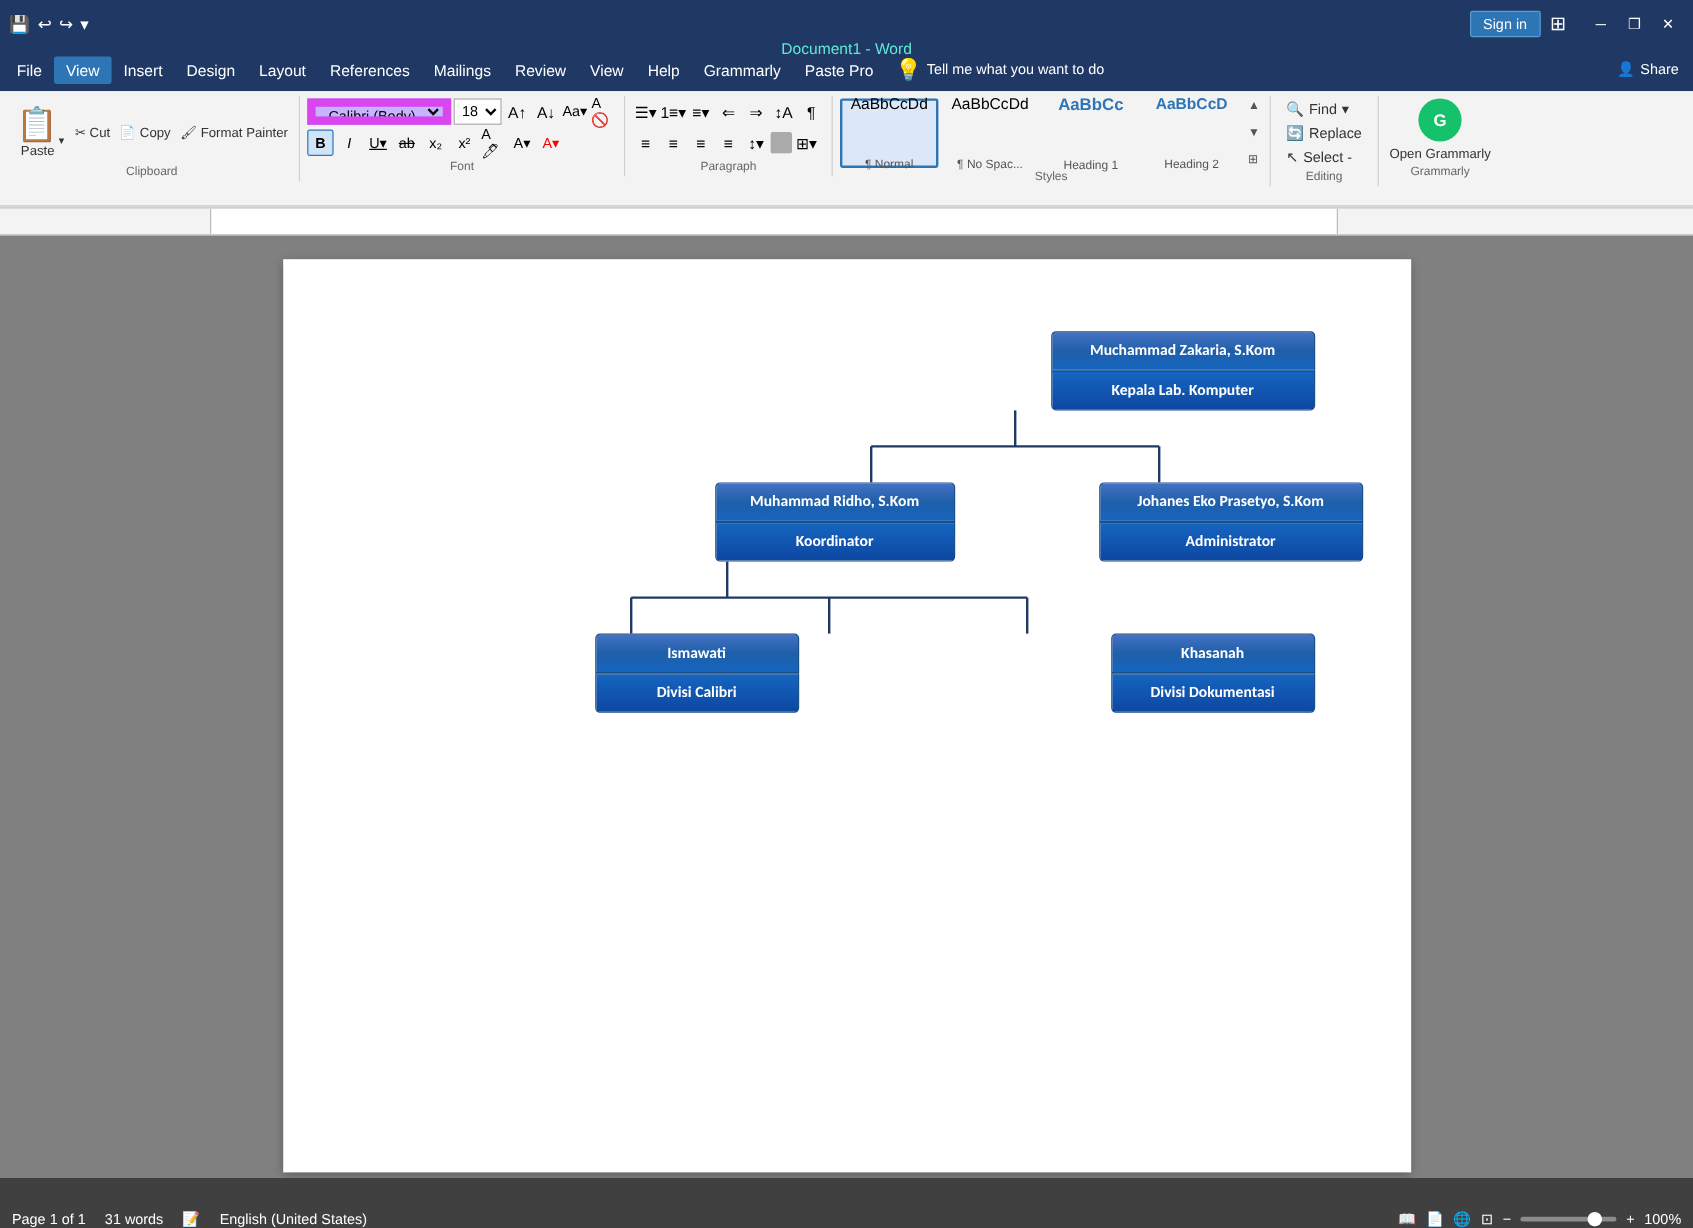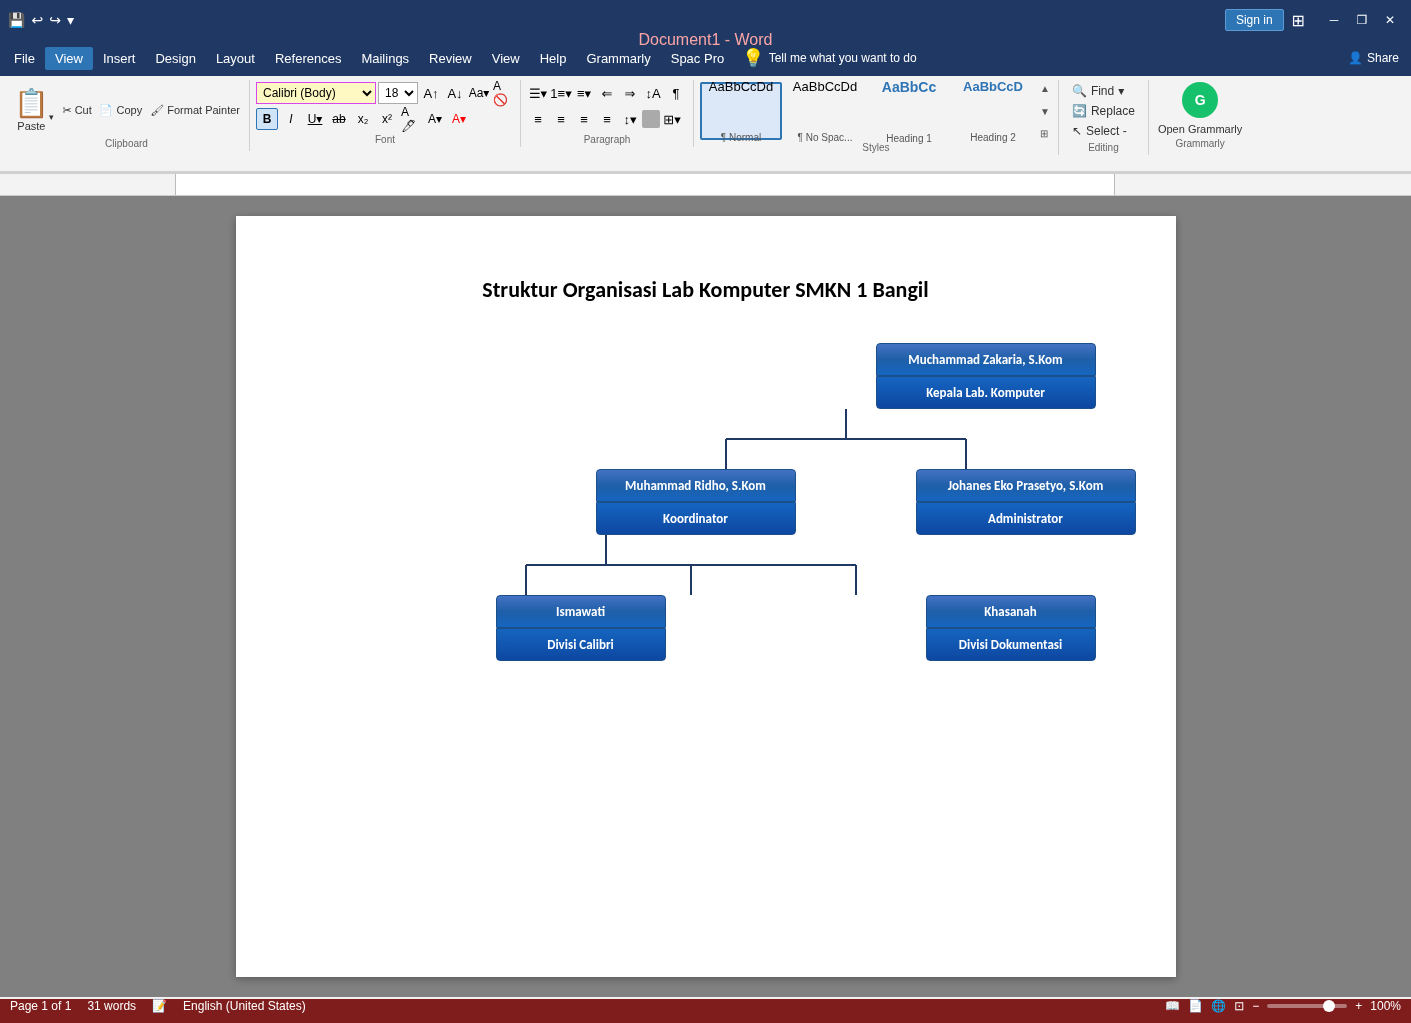--- a/index.html
+++ b/index.html
@@ -12,22 +12,22 @@
       display: flex;
       align-items: center;
       justify-content: space-between;
       padding: 0 8px;
       color: white;
     }
     #titlebar .title-center {
       position: absolute;
       left: 50%;
       transform: translateX(-50%);
-      font-size: 16px;
-      color: #fca5a5;
+      font-size: 13px;
+      color: #5eead4;
       margin-top: 40px;
     }
     #titlebar .left-icons {
       display: flex;
       align-items: center;
       gap: 6px;
     }
     #titlebar .left-icons span {
       font-size: 14px;
       cursor: pointer;
@@ -132,23 +132,24 @@
     
     .font-row {
       display: flex;
       align-items: center;
       gap: 2px;
       margin-bottom: 2px;
     }
     .font-select {
       height: 22px;
       font-size: 12px;
-      border: 1px solid #d946ef;
-      background: #fef9c3;
+      border: 7px solid #d946ef;
+      background: #c4b5fd;
       padding: 0 2px;
+      text-align: center;
     }
     .font-size-select {
       width: 40px;
       height: 22px;
       font-size: 12px;
       border: 1px solid #ababab;
       background: white;
       padding: 0 2px;
     }
     .format-btn {
@@ -337,24 +338,24 @@
     }
 
     
     svg.connectors {
       display: block;
       overflow: visible;
     }
 
     
     #statusbar {
-      background: #7f1d1d;
-      height: 24px;
-      display: flex;
-      align-items: flex-start;
+      background: #404040;
+      height: 41px;
+      display: flex;
+      align-items: flex-end;
       padding: 0 10px;
       color: white;
       font-size: 12px;
       justify-content: space-between;
       position: fixed;
       bottom: 0;
       width: 100%;
     }
     .statusbar-left {
       display: flex;
@@ -418,21 +419,21 @@
   <span class="menu-item active">View</span>
   <span class="menu-item">Insert</span>
   <span class="menu-item">Design</span>
   <span class="menu-item">Layout</span>
   <span class="menu-item">References</span>
   <span class="menu-item">Mailings</span>
   <span class="menu-item">Review</span>
   <span class="menu-item">View</span>
   <span class="menu-item">Help</span>
   <span class="menu-item">Grammarly</span>
-  <span class="menu-item">Spac Pro</span>
+  <span class="menu-item">Paste Pro</span>
   <span style="margin-left:8px; font-size:18px; color:white; cursor:pointer;">💡</span>
   <span style="font-size:12px; color:white; margin-left:4px; cursor:pointer;">Tell me what you want to do</span>
   <span style="margin-left:auto; font-size:12px; color:white; cursor:pointer; margin-right:8px; display:flex; align-items:center; gap:4px;">
     <span>👤</span>
     <span>Share</span>
   </span>
 </div>
 
 <div id="ribbon" style="height:96px;">
 
@@ -573,21 +574,20 @@
 
 <div id="ribbon-bottom"></div>
 
 <div id="ruler">
   <div class="ruler-track"></div>
 </div>
 
 <div id="doc-area">
   <div id="page">
 
-    <div class="doc-title">Struktur Organisasi Lab Komputer SMKN 1 Bangil</div>
 
     <div class="org-chart">
 
       <div class="org-node" id="root-node">
         <div class="node-box top" style="min-width:220px;">Muchammad Zakaria, S.Kom</div>
         <div class="node-box bottom" style="min-width:220px;background:linear-gradient(180deg,#1565c0,#0d47a1);">Kepala Lab. Komputer</div>
       </div>
 
       <svg width="500" height="60" class="connectors">
 

